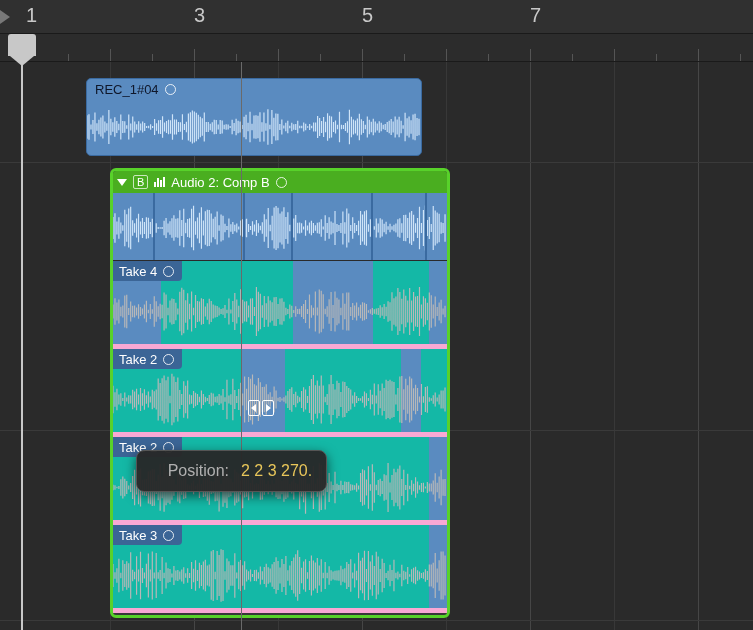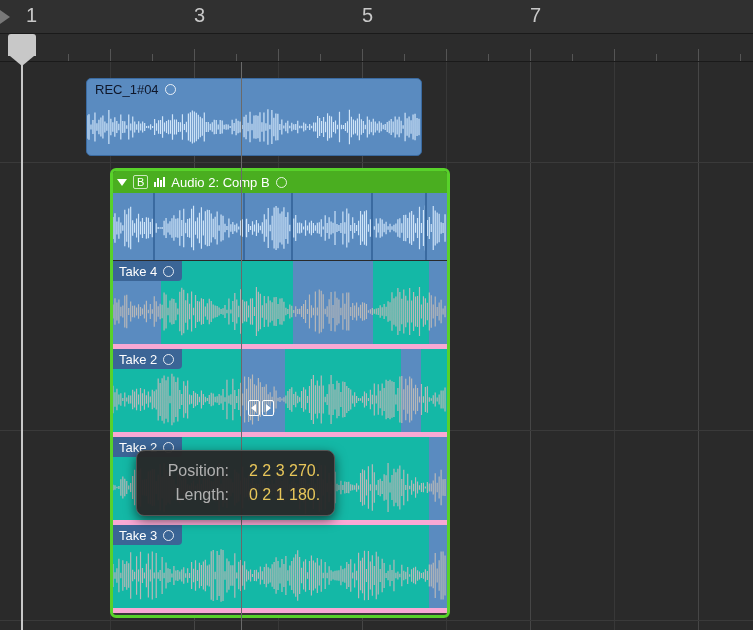--- a/index.html
+++ b/index.html
@@ -238,21 +238,21 @@
     z-index: 70;
     background: rgba(40,40,40,0.96);
     border: 1px solid #555;
     border-radius: 8px;
     padding: 8px 14px;
     color: #bbb;
     font-size: 16px;
     line-height: 24px;
     box-shadow: 0 4px 12px rgba(0,0,0,0.6);
   }
-  .tooltip .row { display: flex; gap: 20px; }
+  .tooltip .row { display: flex; gap: 12px; }
   .tooltip .lbl { width: 78px; text-align: right; color: #b0b0b0; }
   .tooltip .val { color: #e8c65a; font-variant-numeric: tabular-nums; }
   .vline-marker {
     position: absolute;
     top: 62px;
     width: 1px;
     background: #6a6a6a;
     z-index: 5;
   }
 </style>
@@ -397,17 +397,13 @@
 <div class="resize-cursor" style="left:248px; top:400px">
   <span class="larr"></span>
     <span class="rarr"></span>
 </div>
 
 <div class="tooltip" style="left:136px; top:450px">
   <div class="row">
     <span class="lbl">Position:</span>
     <span class="val">2 2 3 270.</span>
   </div>
-  <div class="row">
-    <span class="lbl">Length:</span>
-    <span class="val">0 2 1 180.</span>
-  </div>
 </div>
 
 </body></html>

